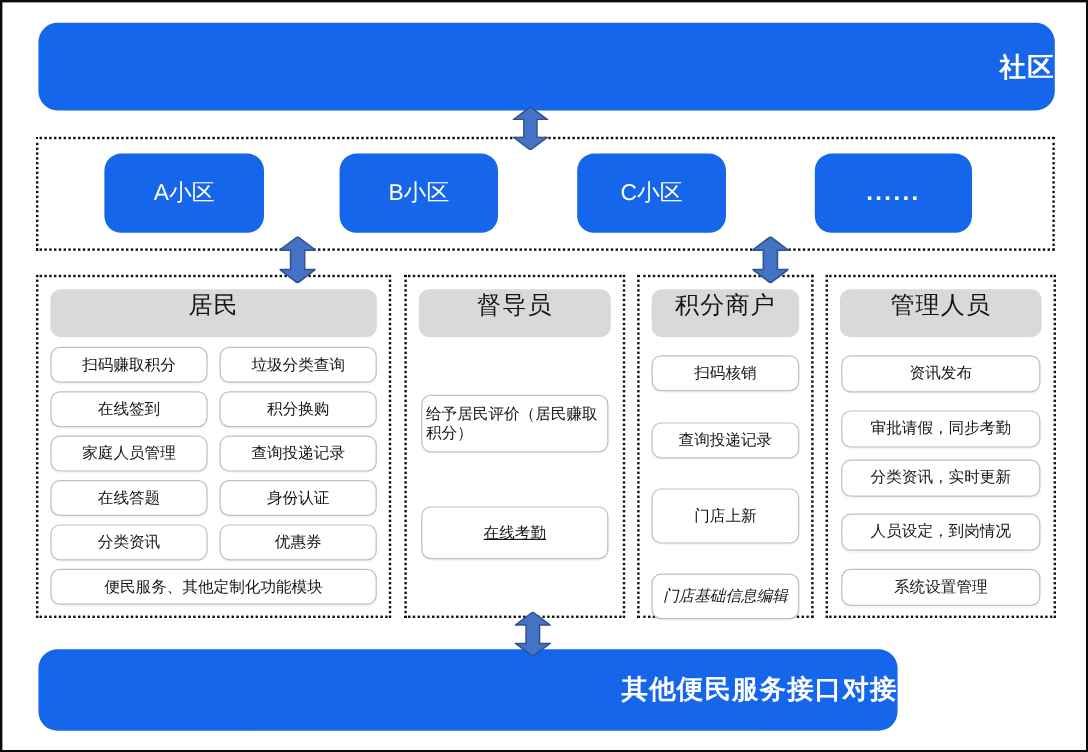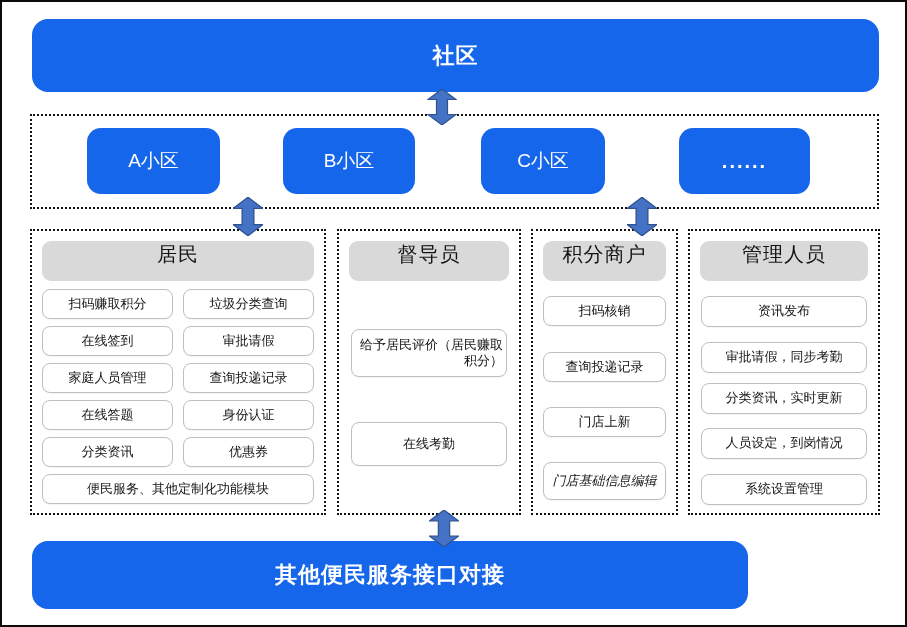--- a/index.html
+++ b/index.html
@@ -3,21 +3,21 @@
 <meta charset="utf-8">
 <style>
   html,body{margin:0;padding:0;background:#fff;}
   body{font-family:"Liberation Sans","DejaVu Sans",sans-serif;}
   .page{
     position:relative;width:907px;height:627px;background:#ffffff;
     border:2px solid #0b0b0b;box-sizing:border-box;overflow:hidden;
   }
   .blue-bar{
     position:absolute;background:#1566EB;border-radius:16px;
-    display:flex;align-items:center;justify-content:center;
+    display:flex;align-items:center;justify-content:flex-end;
     color:#ffffff;font-weight:bold;font-size:22px;letter-spacing:1px;
   }
   .top-bar{left:30px;top:17px;width:847px;height:73px;}
   .bottom-bar{left:30px;top:539px;width:716px;height:68px;}
   .dotted-box{
     position:absolute;border:2.5px dotted #111;box-sizing:border-box;background:#fff;
   }
   .campus-strip{left:28px;top:112px;width:849px;height:95px;}
   .campus{
     position:absolute;top:12px;height:66px;background:#1566EB;border-radius:14px;
@@ -26,37 +26,37 @@
   }
   .campus.dots{font-weight:bold;font-size:20px;letter-spacing:2px;}
   .col{top:227px;height:286px;}
   .col-header{
     margin:10px 10px 0;height:40px;background:#D9D9D9;border-radius:9px;
     display:flex;justify-content:center;
     font-size:20px;color:#141414;letter-spacing:1px;
   }
   .item{
     background:#ffffff;border:1px solid #BFBFBF;border-radius:8px;
-    display:flex;align-items:center;justify-content:center;text-align:right;
+    display:flex;align-items:center;justify-content:center;text-align:left;
     font-size:13px;color:#141414;line-height:1.25;box-sizing:border-box;
     box-shadow:0 1px 1px rgba(0,0,0,0.04);
     padding:0 3px;
   }
   .grid-items{
     margin:8px 10px 0;display:grid;grid-template-columns:1fr 1fr;gap:7px 10px;
   }
   .grid-items .item{height:30px;}
   .grid-items .full{grid-column:1 / -1;}
   .stack{margin:0 12px;}
   .col2 .item1{margin-top:48px;min-height:48px;}
-  .col2 .item2{margin-top:45px;height:44px;}
+  .col2 .item2{margin-top:45px;height:44px;text-decoration:underline;}
   .col3 .stack{margin:0 10px;}
   .col3 .m1{margin-top:15px;height:30px;}
   .col3 .m2{margin-top:26px;height:30px;}
-  .col3 .m3{margin-top:25px;height:30px;}
+  .col3 .m3{margin-top:25px;height:46px;}
   .col3 .m4{margin-top:25px;min-height:38px;font-style:italic;}
   .col4 .stack{margin:0 11px;}
   .col4 .a1{margin-top:15px;height:31px;}
   .col4 .a2{margin-top:15px;height:31px;}
   .col4 .a3{margin-top:10px;height:31px;}
   .col4 .a4{margin-top:14px;height:31px;}
   .col4 .a5{margin-top:15px;height:31px;}
   .arrow{position:absolute;z-index:5;}
 </style>
 </head>
@@ -95,21 +95,21 @@
   </svg>
 
   <div class="dotted-box col col1" style="left:28px;width:296px;">
     <div class="col-header">
       <span>居民</span>
     </div>
     <div class="grid-items">
       <div class="item">扫码赚取积分</div>
       <div class="item">垃圾分类查询</div>
       <div class="item">在线签到</div>
-      <div class="item">审批请假</div>
+      <div class="item">积分换购</div>
       <div class="item">家庭人员管理</div>
       <div class="item">查询投递记录</div>
       <div class="item">在线答题</div>
       <div class="item">身份认证</div>
       <div class="item">分类资讯</div>
       <div class="item">优惠券</div>
       <div class="item full">便民服务、其他定制化功能模块</div>
     </div>
   </div>
 

